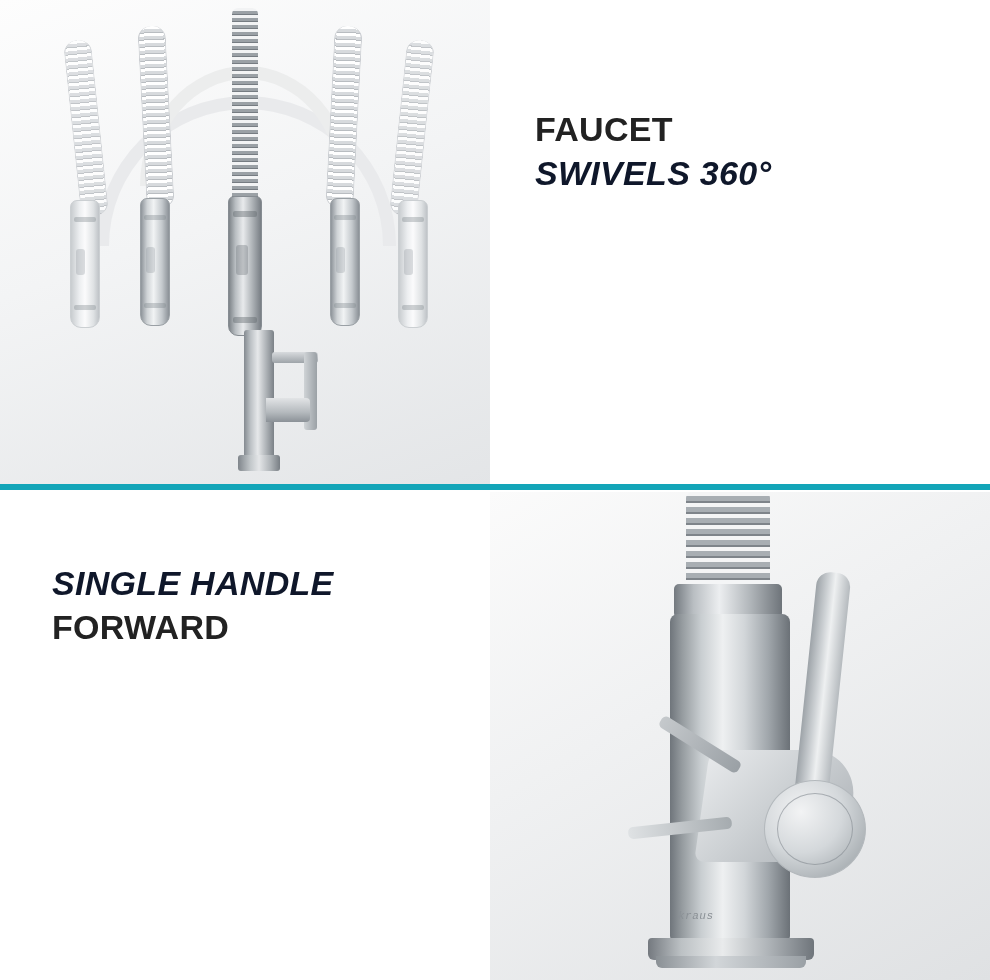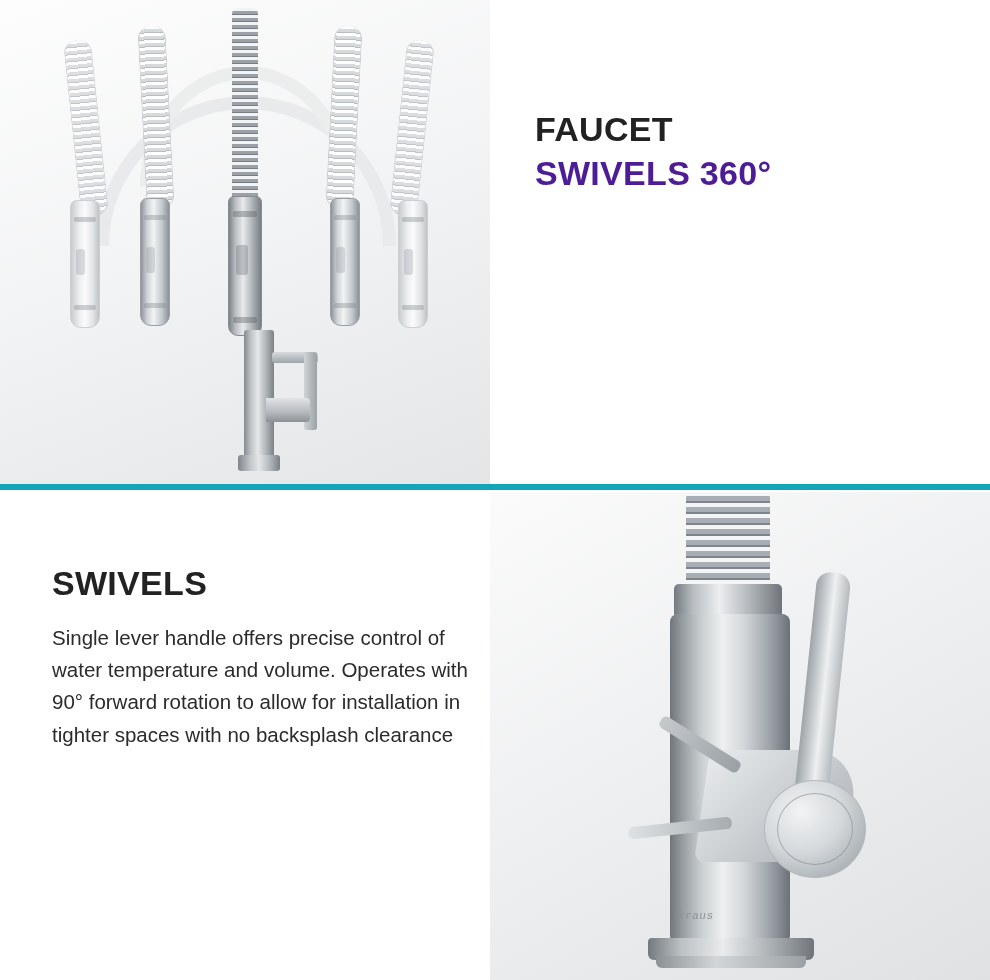--- a/index.html
+++ b/index.html
@@ -67,21 +67,21 @@
   }
 
   .head-line {
     font-size: 34px;
     font-weight: bold;
     letter-spacing: 0.3px;
     line-height: 1.28;
     margin: 0;
   }
   .head-dark { color: #222222; }
-  .head-teal { color: #4c1d95; }
+  .head-teal { color: #0f172a; font-style: italic; }
 
   .body-copy {
     font-size: 20.5px;
     line-height: 1.58;
     color: #2b2b2b;
     margin: 0;
     font-weight: normal;
   }
   .gap-1 { height: 20px; }
   .gap-2 { height: 16px; }
@@ -422,23 +422,23 @@
       <h2 class="head-line head-teal">SWIVELS 360°</h2>
       <div class="gap-1"></div>
       <div style="height:34px;"></div>
     </div>
   </div>
 
   <div class="divider-h"></div>
 
   <div class="quad q-bl txt-panel">
     <div class="txt-inner-bl">
-      <h2 class="head-line head-dark">SWIVELS</h2>
+      <h2 class="head-line head-teal">SINGLE HANDLE</h2>
+      <h2 class="head-line head-dark">FORWARD</h2>
       <div class="gap-2"></div>
-      <p class="body-copy">Single lever handle offers precise control of water temperature and volume. Operates with 90° forward rotation to allow for installation in tighter spaces with no backsplash clearance</p>
     </div>
   </div>
 
   <div class="quad q-br img-panel-br">
     <div class="br-wrap">
       <div class="coil-top"></div>
       <div class="collar"></div>
       <div class="tube"></div>
       <div class="handle-wing"></div>
       <div class="handle-spoke-a"></div>

